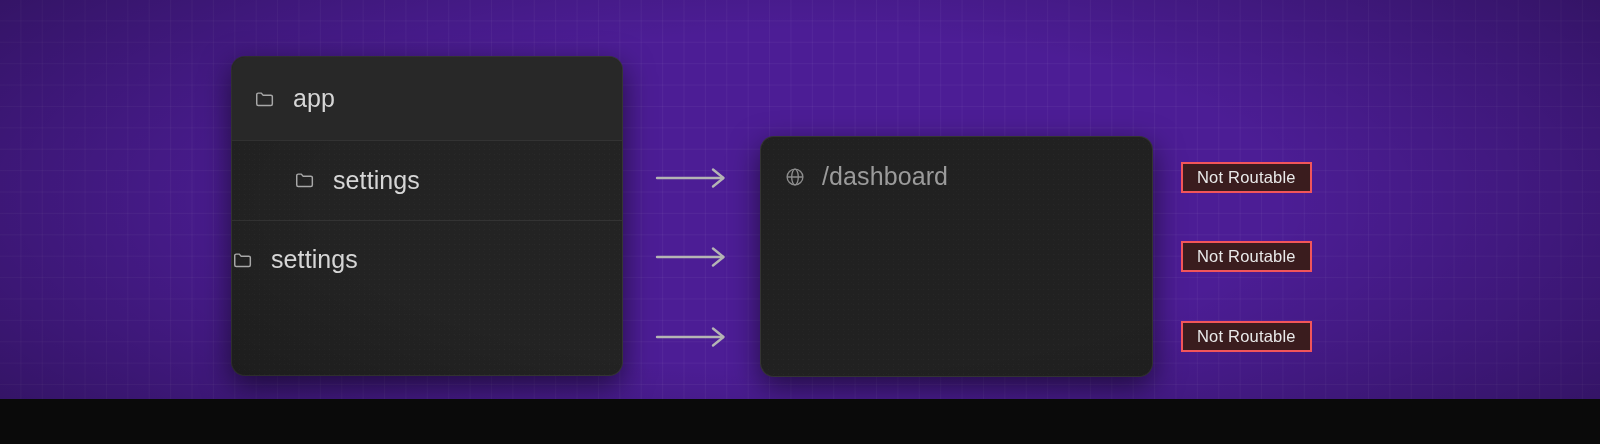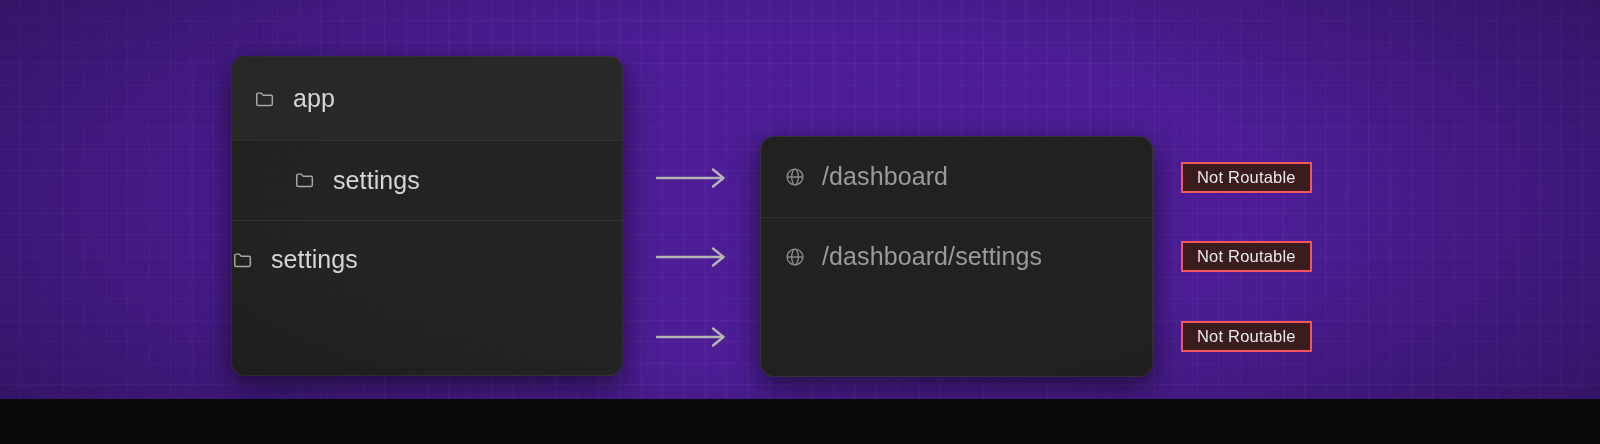--- a/index.html
+++ b/index.html
@@ -211,30 +211,20 @@
       <span class="icon">
         <svg width="22" height="22" viewBox="0 0 24 24" fill="none" stroke="#8c8c8c" stroke-width="1.5">
           <circle cx="12" cy="12" r="8.6"></circle>
           <ellipse cx="12" cy="12" rx="3.6" ry="8.6"></ellipse>
           <path d="M3.4 12h17.2"></path>
         </svg>
       </span>
       <span class="route-label">/dashboard</span>
     </div>
 
-    <div class="row">
-      <span class="icon">
-        <svg width="22" height="22" viewBox="0 0 24 24" fill="none" stroke="#8c8c8c" stroke-width="1.5">
-          <circle cx="12" cy="12" r="8.6"></circle>
-          <ellipse cx="12" cy="12" rx="3.6" ry="8.6"></ellipse>
-          <path d="M3.4 12h17.2"></path>
-        </svg>
-      </span>
-      <span class="route-label">/dashboard/settings</span>
-    </div>
 
   </div>
 
   <div class="badge" style="top:162px">Not Routable</div>
   <div class="badge" style="top:241px">Not Routable</div>
   <div class="badge" style="top:321px">Not Routable</div>
 
   <div id="vignette"></div>
 </div>
 

